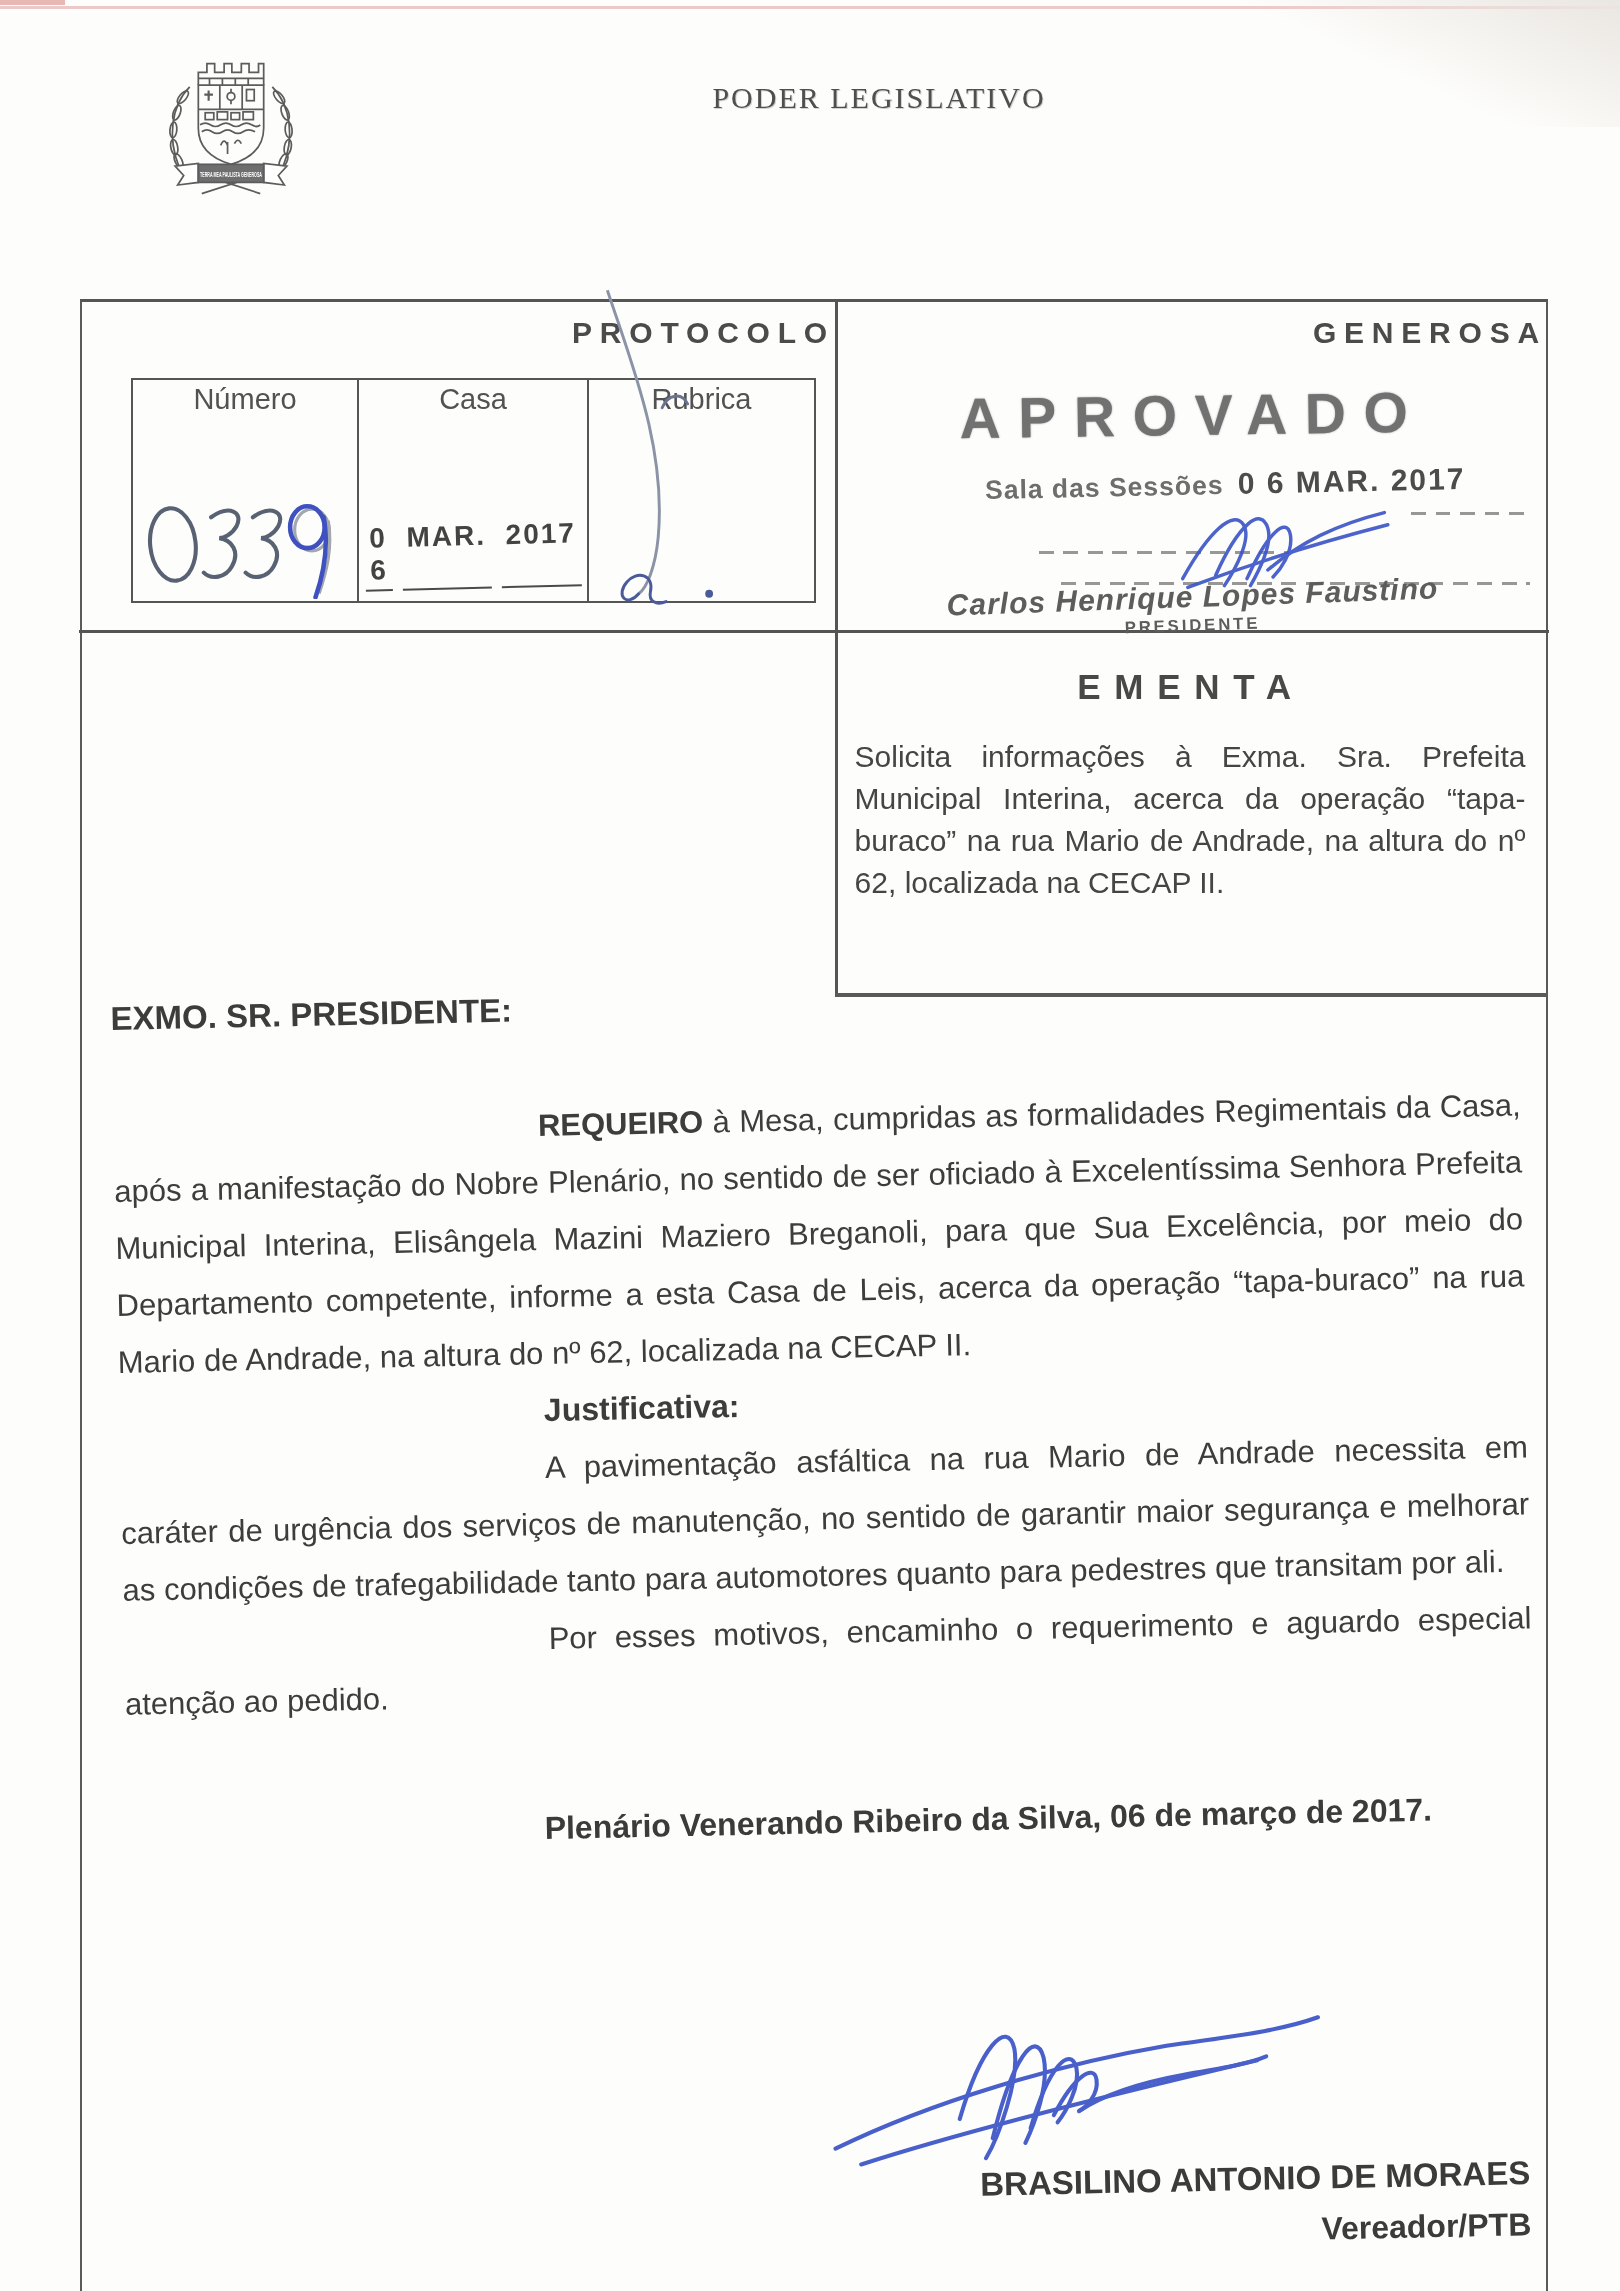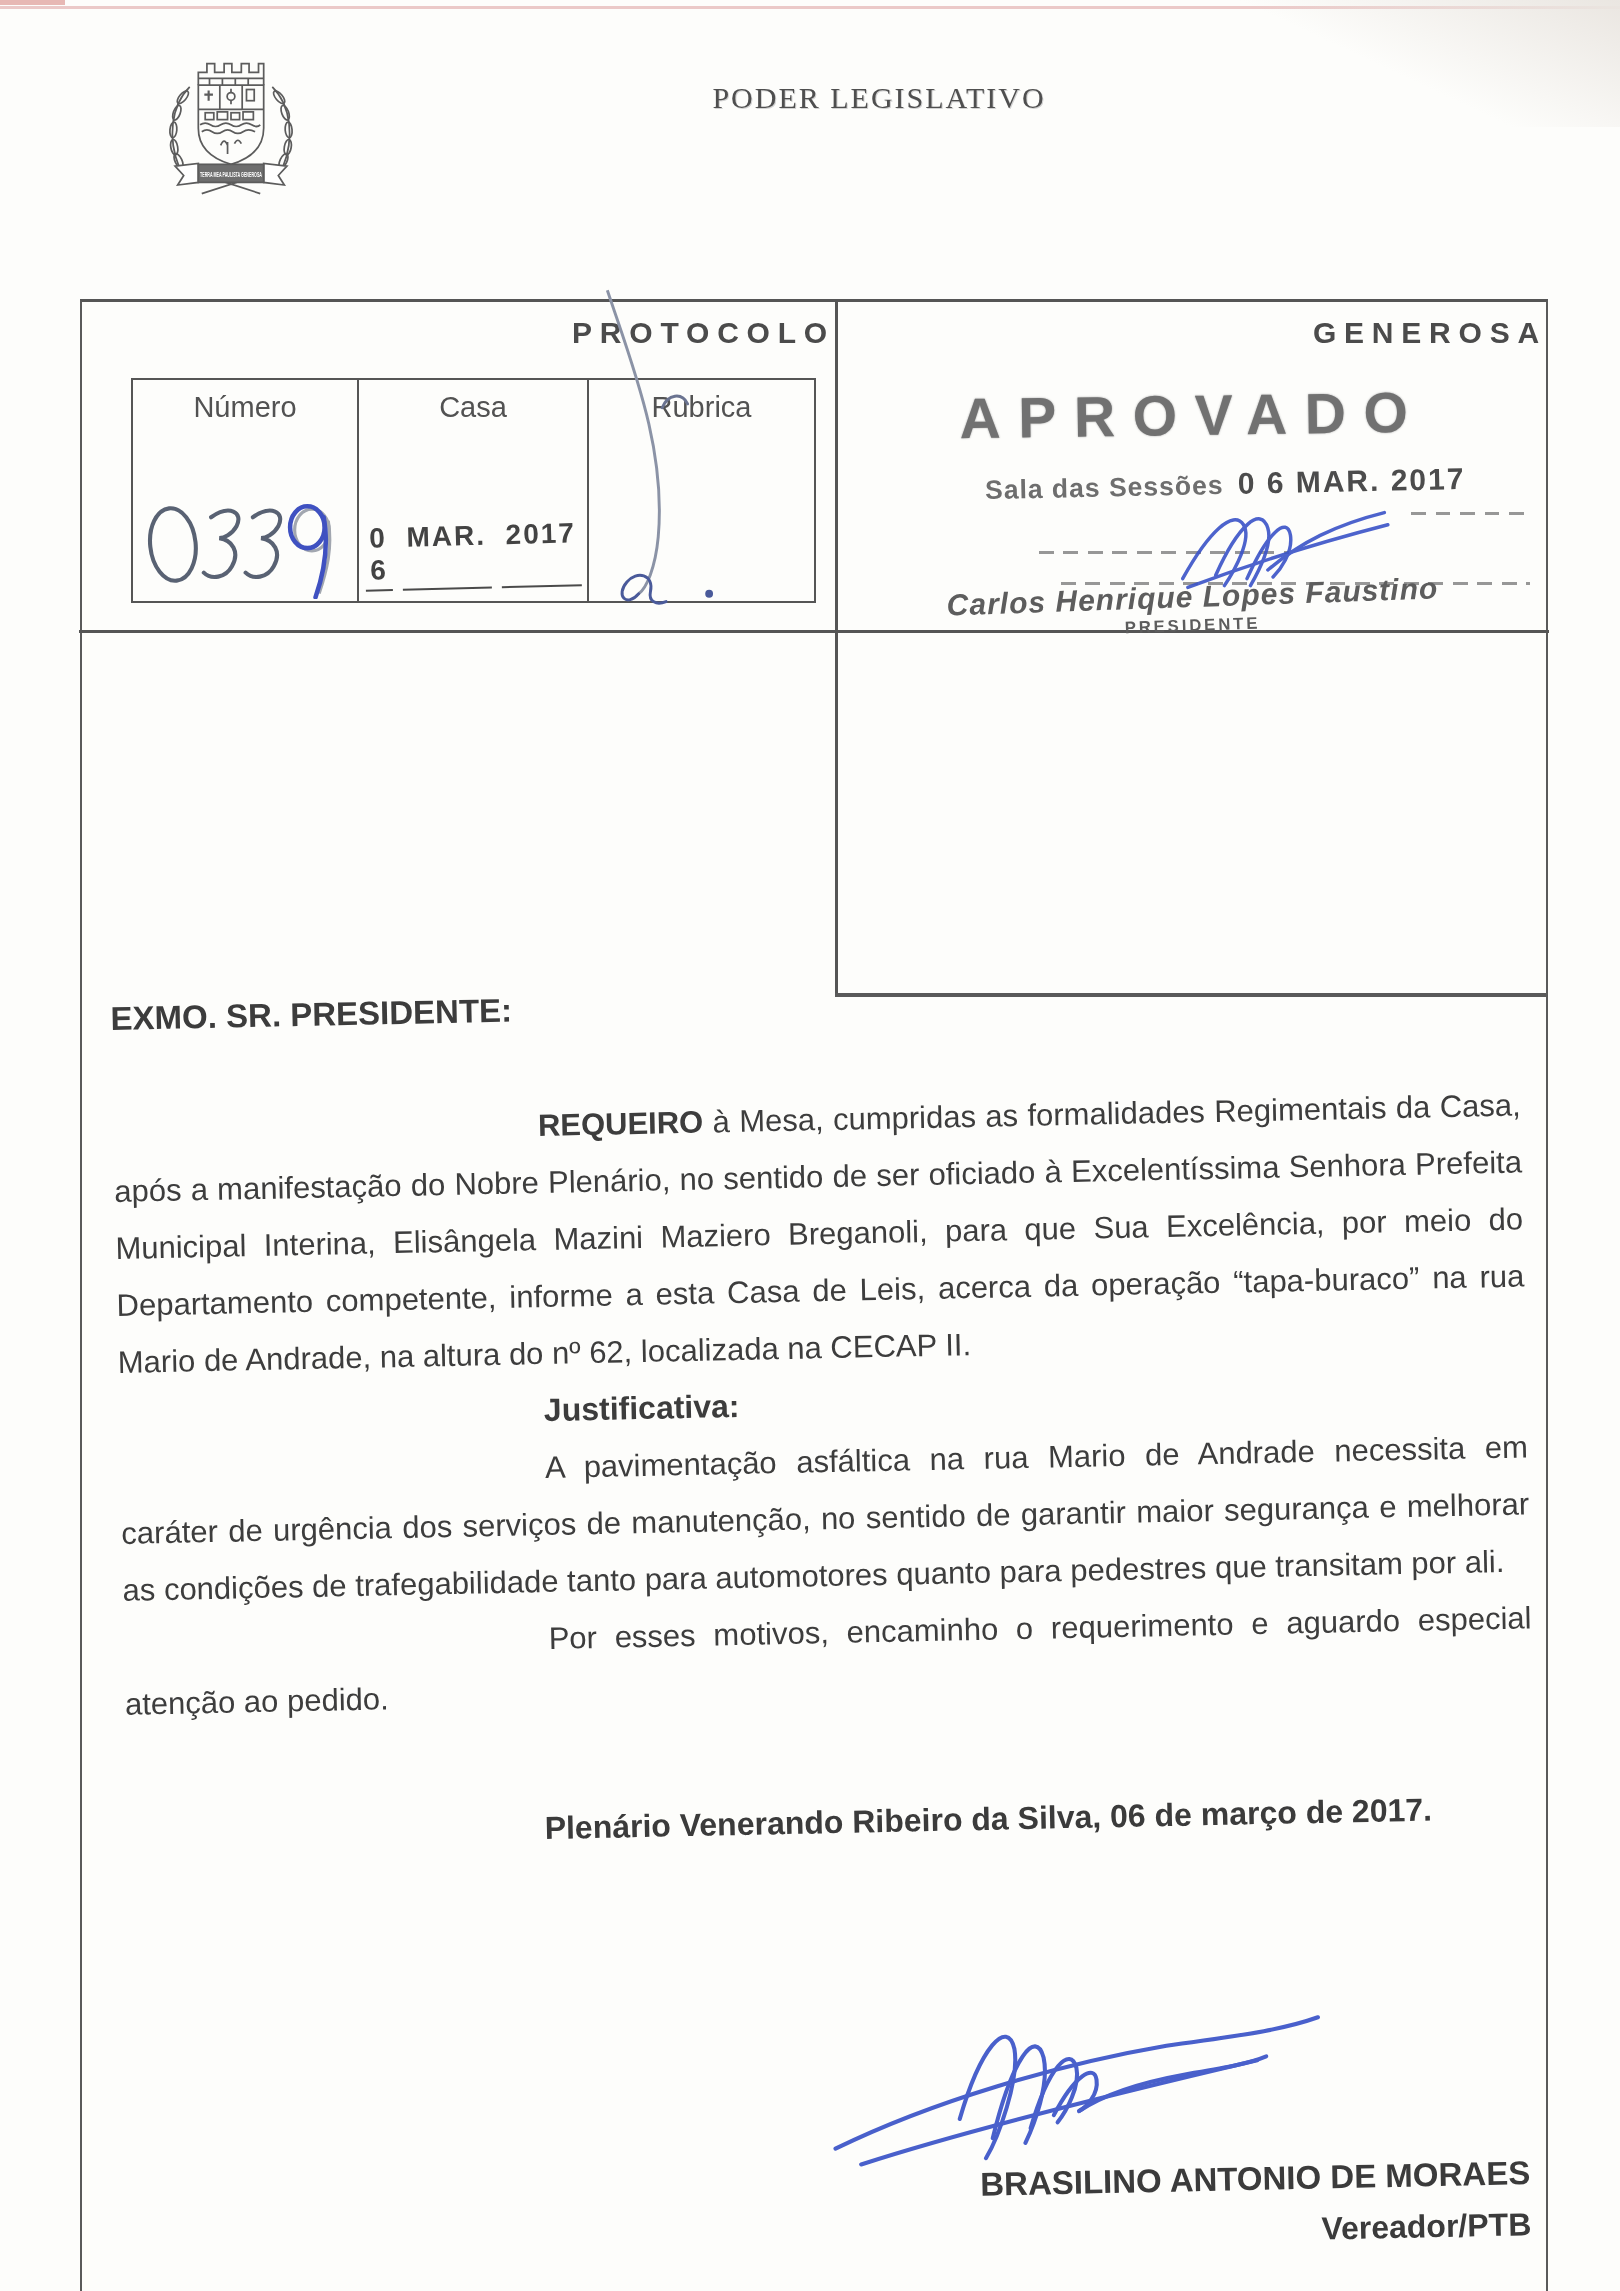--- a/index.html
+++ b/index.html
@@ -37,21 +37,21 @@
   .cell-title{
     text-align:right; font-size:30px; font-weight:bold; letter-spacing:7.8px;
     color:#4b4b4b; padding-top:13.7px;
   }
   .inner-table{
     position:absolute; left:49px; top:76px; width:681px; height:221px;
     border:2.9px solid #555; display:grid; grid-template-columns:226px 230px 1fr;
   }
   .pcell{position:relative; border-right:2.9px solid #555;}
   .pcell:last-child{border-right:none;}
-  .pcell-label{text-align:center; font-size:29px; color:#525252; padding-top:11px;}
+  .pcell-label{text-align:center; font-size:29px; color:#525252; padding-top:3px;}
   .numero-hand{position:absolute;left:7.8px;bottom:2px;}
   .date-stamp{
     position:absolute; left:5.9px; right:5.9px; bottom:11.8px;
     display:flex; justify-content:center; gap:9.8px; transform:rotate(-1.5deg);
   }
   .date-stamp span{
     font-weight:bold; font-size:28px; letter-spacing:2px; color:#434343;
     border-bottom:2.9px solid #4a4a4a; padding:0 4.9px 2.9px;
   }
   .rubrica-overlay{position:absolute;left:0;top:0;overflow:visible;pointer-events:none;}
@@ -243,20 +243,24 @@
           <path d="M88,102 C112,48 134,30 138,52 C141,72 126,92 118,100"></path>
           <path d="M112,92 C150,60 190,40 246,26"></path>
           <path d="M20,112 C90,86 180,58 250,40"></path>
         </g>
       </svg>
       <div class="president-name">Carlos Henrique Lopes Faustino</div>
       <div class="president-title">PRESIDENTE</div>
     </div>
 
 
+    <div class="ementa">
+      <div class="ementa-title">EMENTA</div>
+      <p class="ementa-text">Solicita informações à Exma. Sra. Prefeita Municipal Interina, acerca da operação “tapa-buraco” na rua Mario de Andrade, na altura do nº 62, localizada na CECAP II.</p>
+    </div>
   </div>
 
   <div class="bodytext">
     <div class="salutation">EXMO. SR. PRESIDENTE:</div>
     <p class="para first"><span class="bold">REQUEIRO</span><span> à Mesa, cumpridas as formalidades Regimentais da Casa, após a manifestação do Nobre Plenário, no sentido de ser oficiado à Excelentíssima Senhora Prefeita Municipal Interina, Elisângela Mazini Maziero Breganoli, para que Sua Excelência, por meio do Departamento competente, informe a esta Casa de Leis, acerca da operação “tapa-buraco” na rua Mario de Andrade, na altura do nº 62, localizada na CECAP II.</span></p>
     <p class="just-label">Justificativa:</p>
     <p class="para">A pavimentação asfáltica na rua Mario de Andrade necessita em caráter de urgência dos serviços de manutenção, no sentido de garantir maior segurança e melhorar as condições de trafegabilidade tanto para automotores quanto para pedestres que transitam por ali.</p>
     <p class="para">Por esses motivos, encaminho o requerimento e aguardo especial atenção ao pedido.</p>
     <p class="dateline">Plenário Venerando Ribeiro da Silva, 06 de março de 2017.</p>
   </div>

